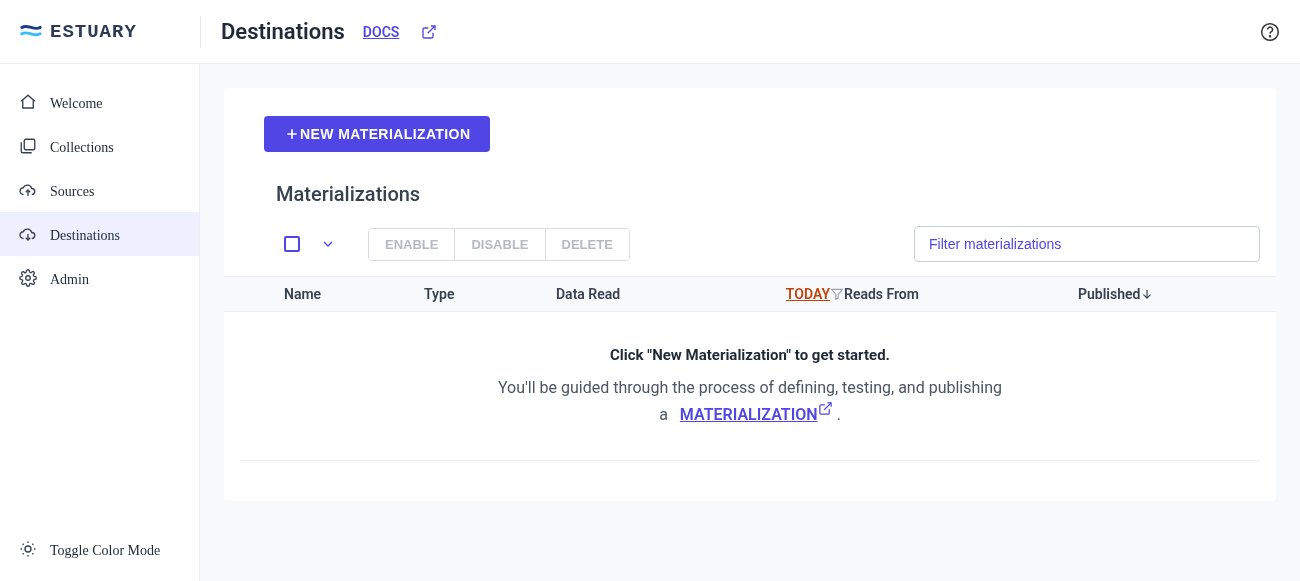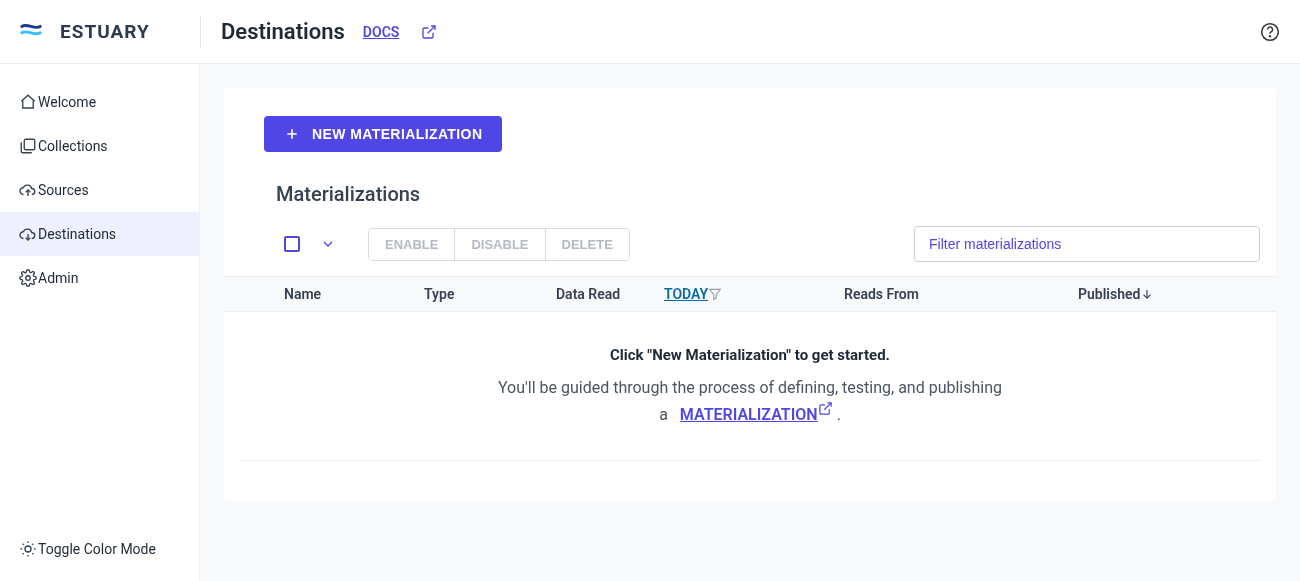--- a/index.html
+++ b/index.html
@@ -14,23 +14,24 @@
   .header {
     display: flex;
     align-items: center;
     height: 64px;
     border-bottom: 1px solid #eceef1;
     padding: 0 20px;
     position: relative;
   }
   .logo {
     display: flex;
-    align-items: flex-start;
-    gap: 18px;
+    align-items: flex-end;
+    gap: 8px;
     width: 180px;
+    font-family: Liberation Mono, monospace;
   }
   .logo-text {
     font-weight: 700;
     font-size: 19px;
     letter-spacing: 1px;
     color: #2c3a52;
   }
   .header-divider {
     width: 1px;
     height: 32px;
@@ -70,26 +71,27 @@
     min-width: 200px;
     background: #fff;
     border-right: 1px solid #eceef1;
     display: flex;
     flex-direction: column;
     padding-top: 16px;
   }
   .sidebar-main { flex: 1; }
   .nav-item {
     display: flex;
-    align-items: center;
-    gap: 0;
+    align-items: flex-end;
+    gap: 12px;
     padding: 12px 18px;
     font-size: 14px;
     color: #1f2937;
     cursor: pointer;
+    font-family: Liberation Serif, serif;
   }
   .nav-item.active {
     background: #eef0ff;
   }
   .nav-icon {
     width: 20px;
     height: 20px;
     display: flex;
     align-items: center;
     justify-content: center;
@@ -113,21 +115,21 @@
     background: #4f46e5;
     color: #fff;
     border: none;
     border-radius: 4px;
     padding: 10px 20px;
     font-size: 14px;
     font-weight: 700;
     letter-spacing: 0.4px;
     display: inline-flex;
     align-items: center;
-    gap: 12px;
+    gap: 0;
     cursor: pointer;
     margin-left: 40px;
   }
   .section-title {
     font-size: 20px;
     font-weight: 500;
     color: #374151;
     margin: 30px 0 20px 52px;
   }
   .toolbar {
@@ -185,25 +187,26 @@
     padding: 9px 16px 9px 60px;
     font-size: 14px;
     font-weight: 600;
     color: #374151;
   }
   .col-name { width: 140px; }
   .col-type { width: 132px; }
   .col-data { width: 108px; text-align: left; padding-right: 14px;}
   .col-today {
     width: 180px;
-    color: #0369a1;
+    color: #c2410c;
     font-weight: 600;
     text-decoration: underline;
     display: flex;
     align-items: center;
+    justify-content: flex-end;
   }
   .col-reads { width: 234px; }
   .col-pub { display: flex; align-items: center; }
   .empty-state {
     text-align: center;
     padding: 34px 20px 32px 20px;
     border-bottom: 1px solid #eceef1;
     margin: 0 16px;
   }
   .empty-title {

